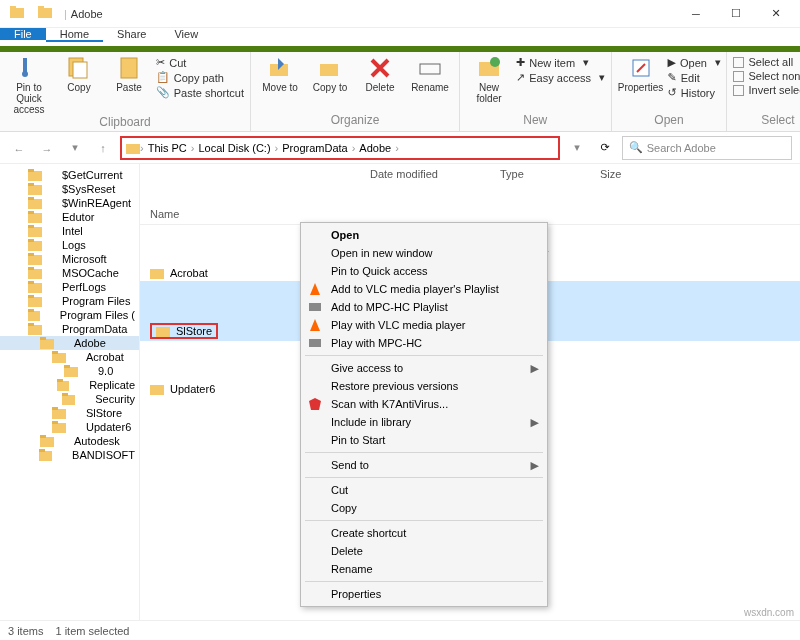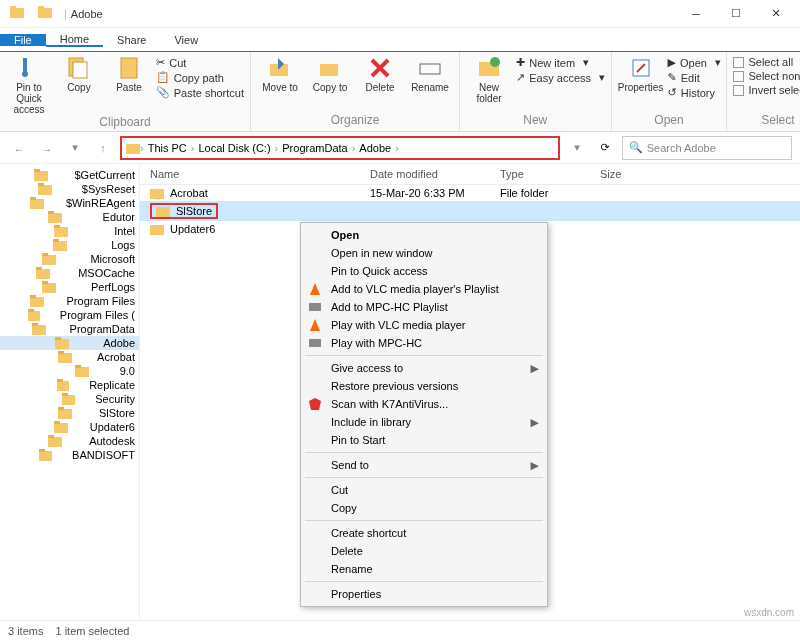--- a/index.html
+++ b/index.html
@@ -2,21 +2,21 @@
 <html><head>
 <meta charset="utf-8">
 <style>
 * { box-sizing: border-box; margin: 0; padding: 0; font-family: "Segoe UI", Arial, sans-serif; font-size: 11px; }
 body { background: #fff; width: 800px; height: 640px; overflow: hidden; position: relative; }
 .titlebar { height: 28px; background: #fff; display: flex; align-items: center; padding: 0 4px; border-bottom: 1px solid #eee; }
 .titlebar .folder-ico { width: 16px; height: 16px; margin: 0 6px; }
 .titlebar .title { color: #333; }
 .titlebar .spacer { flex: 1; }
 .winbtn { width: 40px; height: 28px; display: flex; align-items: center; justify-content: center; color: #333; }
-.menubar { height: 24px; display: flex; align-items: center; background: #fff; border-bottom: 1px solid #4d7c0f; }
+.menubar { height: 24px; display: flex; align-items: flex-start; background: #fff; border-bottom: 6px solid #4d7c0f; }
 .menubar .file { background: #1979ca; color: #fff; padding: 0 14px; display: flex; align-items: center; }
 .menubar .tab { padding: 0 14px; display: flex; align-items: center; color: #333; }
 .menubar .tab.active { border-bottom: 2px solid #1979ca; color: #333; }
 .ribbon { height: 80px; background: #fafafa; border-bottom: 1px solid #ddd; display: flex; }
 .group { border-right: 1px solid #e0e0e0; padding: 2px 6px; display: flex; flex-direction: column; justify-content: space-between; }
 .group-label { text-align: center; color: #888; font-size: 12px; padding-bottom: 2px; }
 .group-body { display: flex; align-items: flex-start; gap: 4px; }
 .bigbtn { display: flex; flex-direction: column; align-items: center; width: 46px; padding-top: 2px; cursor: default; }
 .bigbtn span { text-align: center; font-size: 10px; color: #333; line-height: 1.1; margin-top: 2px; }
 .smallcol { display: flex; flex-direction: column; gap: 2px; padding-top: 2px; }
@@ -25,27 +25,27 @@
 .icon-svg { width: 24px; height: 24px; }
 .addr { height: 32px; display: flex; align-items: center; padding: 0 8px; gap: 6px; border-bottom: 1px solid #eee; }
 .navbtn { width: 22px; height: 22px; display: flex; align-items: center; justify-content: center; color: #888; }
 .crumb-box { flex: 1; border: 2px solid #d33; display: flex; align-items: center; height: 24px; padding: 0 4px; }
 .crumb { display: flex; align-items: center; gap: 4px; padding: 0 4px; white-space: nowrap; }
 .crumb-sep { color: #999; }
 .refresh { width: 22px; height: 22px; display:flex; align-items:center; justify-content:center; }
 .search { width: 170px; height: 24px; border: 1px solid #ccc; display: flex; align-items: center; padding: 0 6px; color: #888; gap: 4px; }
 .main { display: flex; height: calc(640px - 28px - 24px - 80px - 32px - 20px); }
 .tree { width: 140px; border-right: 1px solid #eee; overflow: hidden; padding: 4px 0; }
-.tree-item { display: flex; align-items: center; gap: 20px; padding: 1px 4px; white-space: nowrap; justify-content: space-between; }
+.tree-item { display: flex; align-items: center; gap: 20px; padding: 1px 4px; white-space: nowrap; }
 .tree-item.sel { background: #d5e6f7; }
 .tree-item .indent { display: inline-block; }
 .folder-ico { width: 14px; height: 12px; }
 .list { flex: 1; position: relative; }
 .list-head { display: flex; padding: 4px 10px; color: #555; border-bottom: 1px solid #eee; }
-.col-name { width: 220px; }
+.col-name { width: 220px; margin-top: 40px; }
 .col-date { width: 130px; }
 .col-type { width: 100px; }
 .col-size { width: 60px; }
 .row { display: flex; padding: 2px 10px; align-items: center; }
 .row.sel { background: #cde8ff; }
 .row .col-name { display: flex; align-items: center; gap: 6px; }
 .name-box { border: 2px solid #d33; padding: 0 4px; display: flex; align-items: center; gap: 6px; }
 .ctxmenu { position: absolute; left: 300px; top: 222px; width: 248px; background: #f5f5f5; border: 1px solid #bbb; box-shadow: 2px 2px 6px rgba(0,0,0,0.25); padding: 3px 0; }
 .ctx-item { display: flex; align-items: center; padding: 3px 10px 3px 30px; position: relative; white-space: nowrap; }
 .ctx-item.bold { font-weight: 600; }

